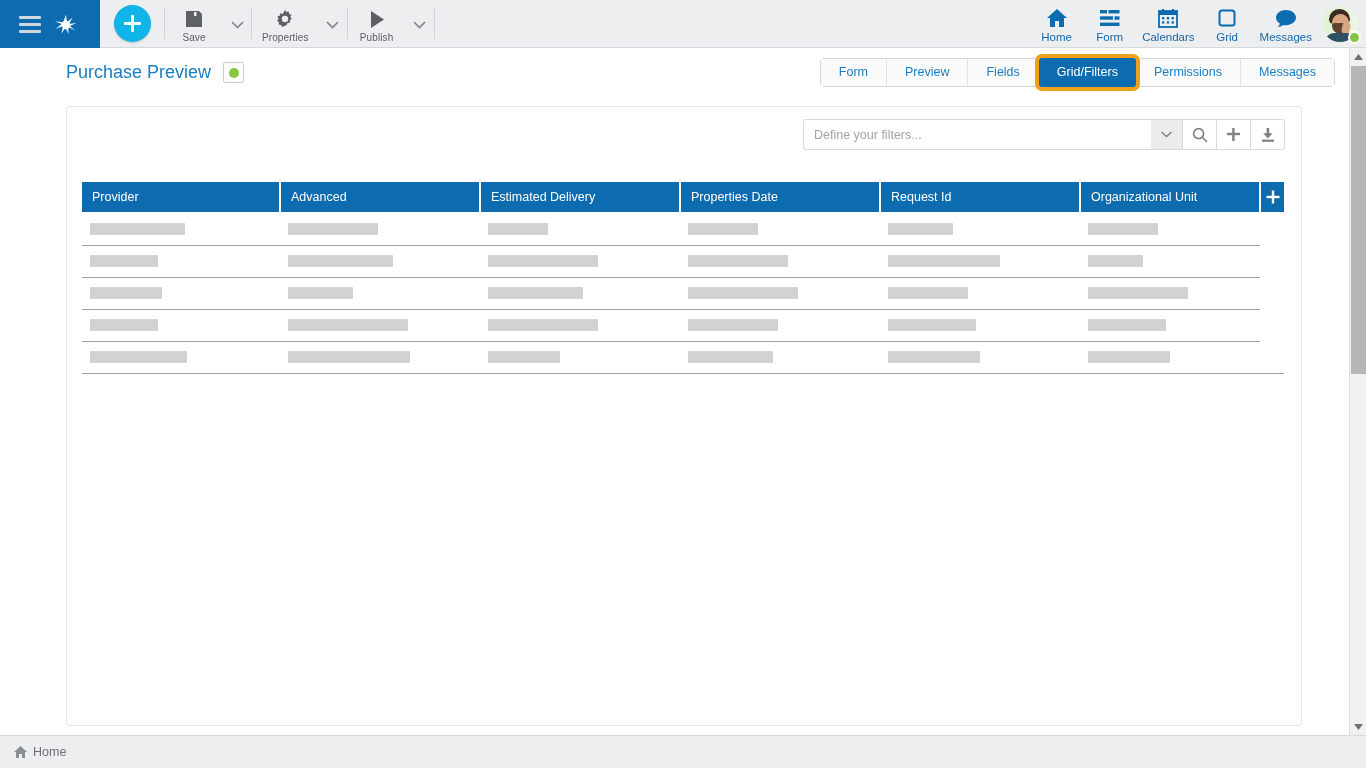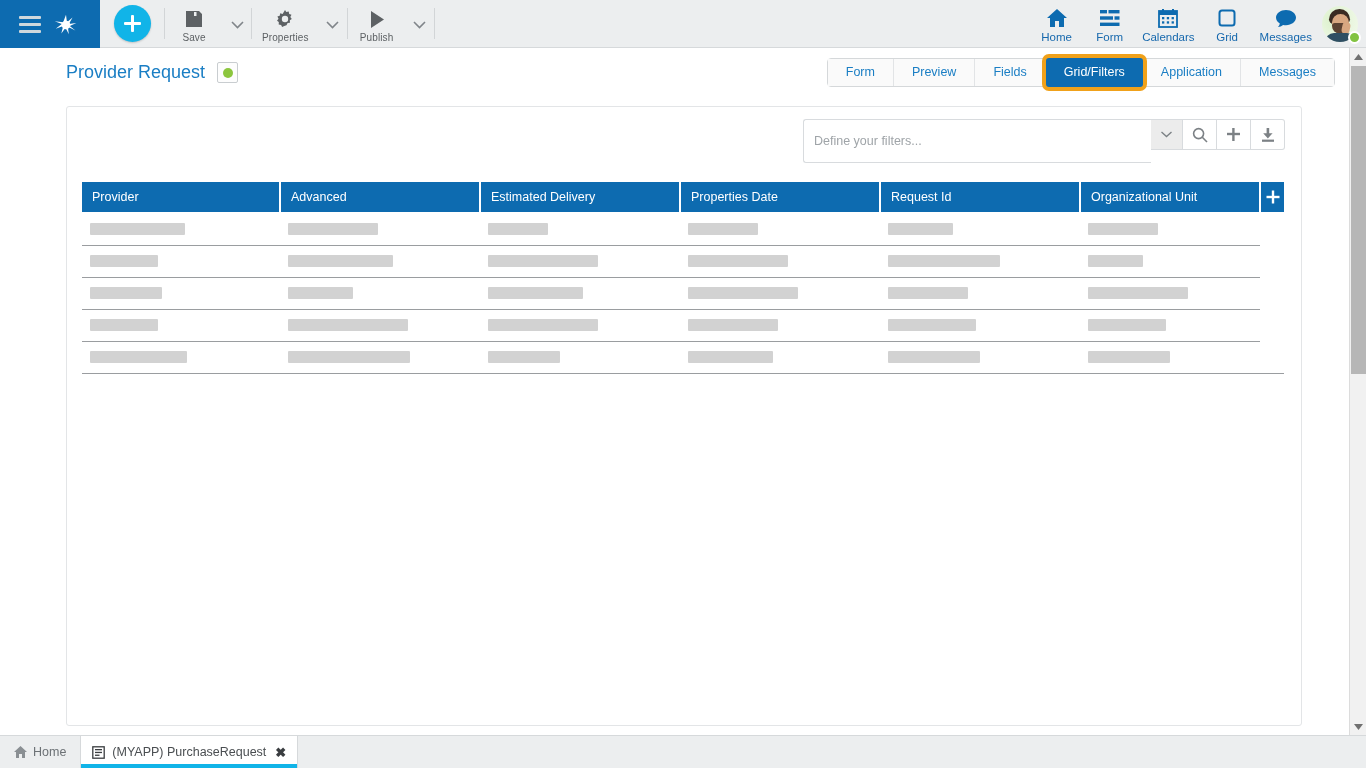--- a/index.html
+++ b/index.html
@@ -116,21 +116,21 @@
   .panel {
     position: absolute; left: 66px; top: 106px; width: 1236px; height: 620px;
     background: #fff; border: 1px solid #e3e5e7; border-radius: 3px;
   }
 
   .filterbar {
     position: absolute; right: 16px; top: 12px; display: flex; align-items: stretch;
     height: 31px;
   }
   .filterinput {
-    width: 348px; height: 44px; border: 1px solid #d8dbde; border-right: none;
+    width: 348px; height: 31px; border: 1px solid #d8dbde; border-right: none;
     background: #fff; font-size: 12.5px; color: #9a9fa3; padding: 0 10px;
     border-radius: 3px 0 0 3px; outline: none; font-family: "Liberation Sans", sans-serif;
   }
   .filterinput::placeholder { color: #9fa4a8; }
   .fbtn {
     width: 34px; height: 31px; border: 1px solid #d8dbde; border-left: none;
     background: #fff; display: flex; align-items: center; justify-content: center;
     cursor: pointer; color: #7c8185;
   }
   .fbtn.dd { background: #ececec; width: 32px; }
@@ -337,31 +337,31 @@
         <span class="av-hand"></span>
         <span class="av-body"></span>
       </div>
       <span class="online"></span>
     </div>
 
   </div>
 </div>
 
 <div class="pagehead">
-  <span class="ptitle">Provider Request</span>
+  <span class="ptitle">Purchase Preview</span>
   <span class="statusbox">
     <span class="statusdot"></span>
   </span>
 
   <div class="tabs">
     <div class="tab">Form</div>
     <div class="tab">Preview</div>
     <div class="tab">Fields</div>
     <div class="tab active">Grid/Filters</div>
-    <div class="tab">Application</div>
+    <div class="tab">Permissions</div>
     <div class="tab">Messages</div>
   </div>
 </div>
 
 <div class="panel">
 
   <div class="filterbar">
     <input class="filterinput" type="text" placeholder="Define your filters..." style="">
     <div class="fbtn dd">
       <svg width="11" height="7" viewBox="0 0 11 7">
@@ -539,23 +539,13 @@
   </div>
 </div>
 
 <div class="taskbar">
   <div class="tb-home">
     <svg width="13" height="12" viewBox="0 0 13 12">
         <path fill="#8a8f93" d="M6.5 0L0 6h2v6h3V8h3v4h3V6h2L6.5 0z"></path>
       </svg>
     <span>Home</span>
   </div>
-  <div class="tb-tab active">
-    <svg width="13" height="13" viewBox="0 0 13 13">
-      <rect x="0.8" y="0.8" width="11.4" height="11.4" fill="none" stroke="#3a3d40" stroke-width="1.3"></rect>
-      <rect x="3" y="3" width="7" height="1.3" fill="#3a3d40"></rect>
-      <rect x="3" y="5.8" width="7" height="1.3" fill="#3a3d40"></rect>
-      <rect x="3" y="8.6" width="4.5" height="1.3" fill="#3a3d40"></rect>
-    </svg>
-    <span>(MYAPP) PurchaseRequest</span>
-    <span class="tb-close">✖</span>
-  </div>
 </div>
 
 </body></html>

